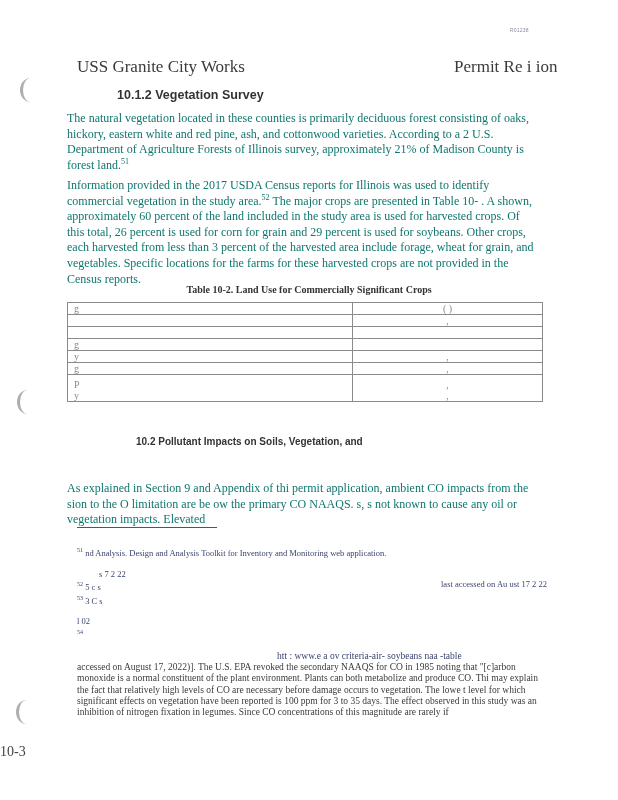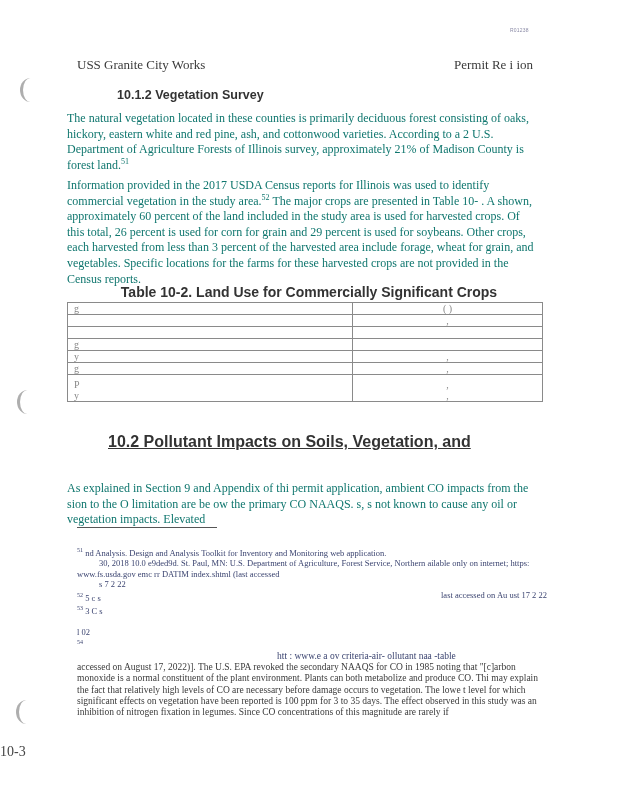--- a/index.html
+++ b/index.html
@@ -28,21 +28,21 @@
       position: absolute;
       width: 18px;
       height: 24px;
       border-left: 3px solid #9a9a9a;
       border-radius: 50%;
       opacity: 0.8;
     }
     .hdr-left, .hdr-right {
       position: absolute;
       top: 57px;
-      font-size: 13px;
+      font-size: 17px;
       color: #3a3a3a;
     }
     .hdr-left { left: 77px; }
     .hdr-right { left: 454px; }
     .h3 {
       position: absolute;
       left: 77px;
       top: 88px;
       font-family: "Liberation Sans", sans-serif;
       font-weight: bold;
@@ -60,23 +60,23 @@
     }
     .para sup { font-size: 8px; line-height: 0; }
     .p1 { top: 111px; }
     .p2 { top: 178px; }
     .table-title {
       position: absolute;
       left: 0;
       width: 618px;
       text-align: center;
       top: 284px;
-      font-family: Liberation Sans, sans-serif;
+      font-family: Liberation Serif, serif;
       font-weight: bold;
-      font-size: 14px;
+      font-size: 10px;
       color: #333;
     }
     table.crops {
       position: absolute;
       left: 67px;
       top: 302px;
       width: 476px;
       border-collapse: collapse;
       font-family: "Liberation Serif", serif;
       font-size: 10px;
@@ -85,28 +85,27 @@
     table.crops td {
       border: 1.5px solid #8a8a8a;
       height: 11px;
       padding: 0 6px;
       vertical-align: bottom;
     }
     table.crops td.c2 { width: 177px; text-align: center; }
     table.crops tr.tall td { height: 26px; }
     .h2 {
       position: absolute;
-      left: 108px;
+      left: 136px;
       top: 432px;
       font-family: "Liberation Sans", sans-serif;
       font-weight: bold;
-      font-size: 16px;
+      font-size: 10px;
       line-height: 19px;
       color: #333;
-      text-decoration: underline;
     }
     .h2 .line2 { display: block; padding-left: 33px; }
     .p3 { top: 481px; }
     .fn-rule {
       position: absolute;
       left: 77px;
       top: 527px;
       width: 140px;
       height: 1px;
       background: #555;
@@ -205,35 +204,35 @@
   <span>10.2 Pollutant Impacts on Soils, Vegetation, and</span>
 </div>
 
 <div class="para p3">As explained in Section 9 and Appendix    of thi  permit application, ambient CO impacts from the     sion  to the   O limitation  are be ow the primary CO NAAQS.                                      s,  s not known to cause any  oil  or vegetation impacts.    Elevated</div>
 
 <div class="fn-rule"></div>
 
 <div class="footnotes">
   <span class="fn">
     <sup>51</sup><span>                nd Analysis. Design and Analysis Toolkit for Inventory and Monitoring web application.</span><br>
-    <span class="indent">30, 2018 10.0 e9ded9d. St. Paul, MN: U.S. Department of Agriculture, Forest Service, Northern   ailable only on internet; https: www.fs.usda.gov emc rr  DATIM index.shtml (last accessed</span><br>
+    <br>
     <span class="indent">s  7 2 22</span>
   </span>
   <span class="fn">
     <sup>52</sup><span>        5    c  s</span>
     <span class="fn-right">last accessed on Au  ust 17 2 22</span>
   </span>
   <span class="fn">
     <sup>53</sup><span>  3 C   s</span><br>
     <br>
     <span>         l       02</span>
   </span>
   <span class="fn">
     <sup>54</sup>
   </span>
 </div>
 
 <div class="p4">
-  <span class="link">htt   : www.e  a   ov criteria-air-  ollutant  naa   -table</span>
+  <span class="link">htt   : www.e  a   ov criteria-air-  soybeans  naa   -table</span>
   <span>accessed on August 17, 2022)]. The U.S. EPA revoked the secondary NAAQS for CO in 1985 noting that "[c]arbon monoxide is a normal constituent of the plant environment. Plants can both metabolize and produce CO. Thi  may explain the fact that relatively high levels of CO are necessary before damage occurs to vegetation. The lowe t level for which significant effects on vegetation have been reported is 100 ppm for 3 to 35 days. The effect observed in this study was an inhibition of nitrogen fixation in legumes. Since CO concentrations of this magnitude are rarely if</span>
 </div>
 
 <div class="page-num">10-3</div>
 
 </body></html>

